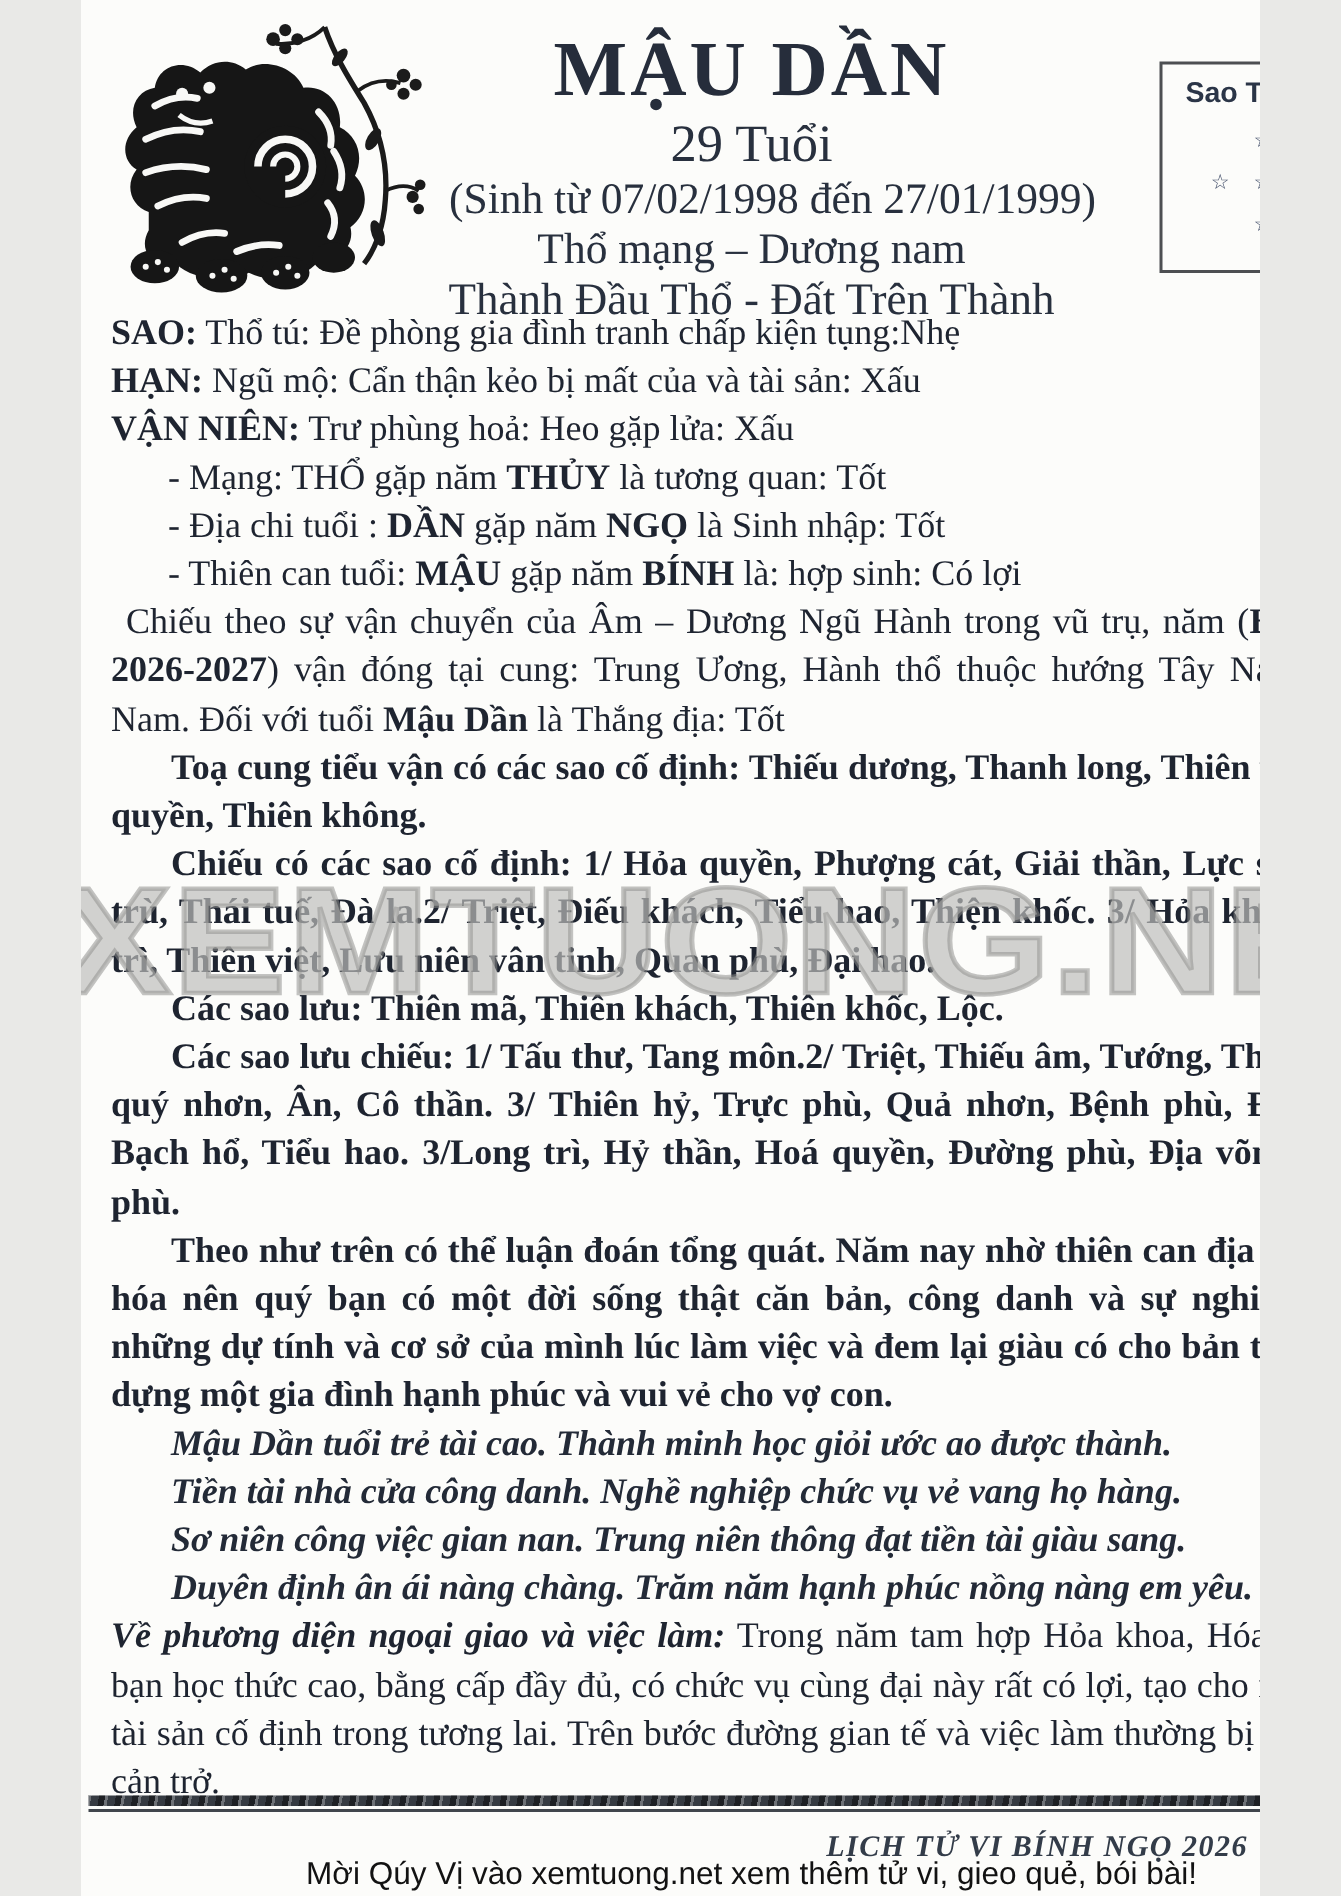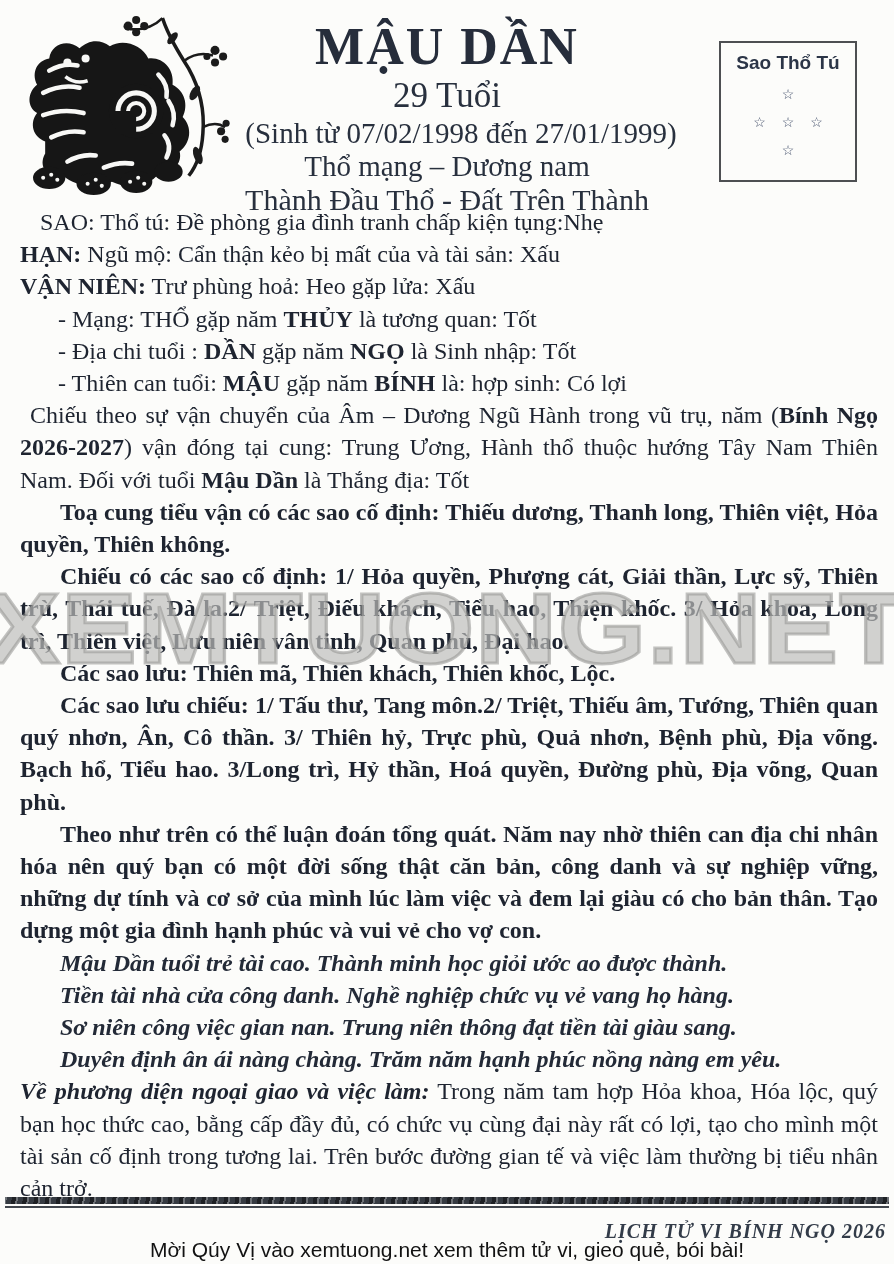--- a/index.html
+++ b/index.html
@@ -1,17 +1,17 @@
 <!DOCTYPE html>
 <html><head>
 <meta charset="utf-8">
 <style>
   html,body { margin:0; padding:0; background:#e9e9e7; }
   .page {
-    position:relative; width:894px; height:1264px; margin:0 auto;
+    position:relative; width:786px; height:1264px; margin:0 auto;
     background:#fcfcfa; overflow:hidden; color:#222a36;
     font-family:"Liberation Serif", serif;
   }
 
   
   .header { position:absolute; top:18px; left:0; width:894px; text-align:center; }
   .title  { font-size:52px; font-weight:bold; letter-spacing:2px; color:#262d3b; line-height:58px; margin:0; }
   .age    { font-size:35px; color:#28303e; line-height:40px; }
   .birth  { font-size:29px; color:#28303e; line-height:34px;padding-left:28px; }
   .elem   { font-size:29px; color:#28303e; line-height:33px; }
@@ -146,21 +146,21 @@
   <div class="star-box">
     <div class="star-box-title">Sao Thổ Tú</div>
     <div>
         <div class="star-row"><span class="star">☆</span></div>
         <div class="star-row"><span class="star">☆</span><span class="star">☆</span><span class="star">☆</span></div>
         <div class="star-row"><span class="star">☆</span></div>
       </div>
   </div>
 
   <div class="body-text">
-    <p class="p hang"><span style="font-weight: normal; margin-left: 20px;">SAO:</span><span> Thổ tú: Đề phòng gia đình tranh chấp kiện tụng:Nhẹ</span></p>
+    <p class="p hang"><span style="font-weight: bold;">SAO:</span><span> Thổ tú: Đề phòng gia đình tranh chấp kiện tụng:Nhẹ</span></p>
     <p class="p hang"><span style="font-weight: bold;">HẠN:</span><span> Ngũ mộ: Cẩn thận kẻo bị mất của và tài sản: Xấu</span></p>
     <p class="p hang"><span style="font-weight: bold;">VẬN NIÊN:</span><span> Trư phùng hoả: Heo gặp lửa: Xấu</span></p>
     <p class="p dash"><span>- Mạng: </span><span style="font-weight: normal;">THỔ</span><span> gặp năm </span><span style="font-weight: bold;">THỦY</span><span> là tương quan: Tốt</span></p>
     <p class="p dash"><span>- Địa chi tuổi : </span><span style="font-weight: bold;">DẦN</span><span> gặp năm </span><span style="font-weight: bold;">NGỌ</span><span> là Sinh nhập: Tốt</span></p>
     <p class="p dash"><span>- Thiên can tuổi: </span><span style="font-weight: bold;">MẬU</span><span> gặp năm </span><span style="font-weight: bold;">BÍNH</span><span> là: hợp sinh: Có lợi</span></p>
     <p class="p ind-sm"><span>Chiếu theo sự vận chuyển của Âm – Dương Ngũ Hành trong vũ trụ, năm (</span><span style="font-weight: bold;">Bính Ngọ 2026-2027</span><span>) vận đóng tại cung: Trung Ương, Hành thổ thuộc hướng Tây Nam Thiên Nam. Đối với tuổi </span><span style="font-weight: bold;">Mậu Dần</span><span> là Thắng địa: Tốt</span></p>
     <p class="p ind"><span>Toạ cung tiểu vận có các sao cố định: Thiếu dương, Thanh long, Thiên việt, Hỏa quyền, Thiên không.</span></p>
     <p class="p ind"><span>Chiếu có các sao cố định: 1/ Hỏa quyền, Phượng cát, Giải thần, Lực sỹ, Thiên trù, Thái tuế, Đà la.2/ Triệt, Điếu khách, Tiểu hao, Thiện khốc. 3/ Hỏa khoa, Long trì, Thiên việt, Lưu niên vân tinh, Quan phù, Đại hao.</span></p>
     <p class="p ind"><span>Các sao lưu: Thiên mã, Thiên khách, Thiên khốc, Lộc.</span></p>
     <p class="p ind"><span>Các sao lưu chiếu: 1/ Tấu thư, Tang môn.2/ Triệt, Thiếu âm, Tướng, Thiên quan quý nhơn, Ân, Cô thần. 3/ Thiên hỷ, Trực phù, Quả nhơn, Bệnh phù, Địa võng. Bạch hổ, Tiểu hao. 3/Long trì, Hỷ thần, Hoá quyền, Đường phù, Địa võng, Quan phù.</span></p>

